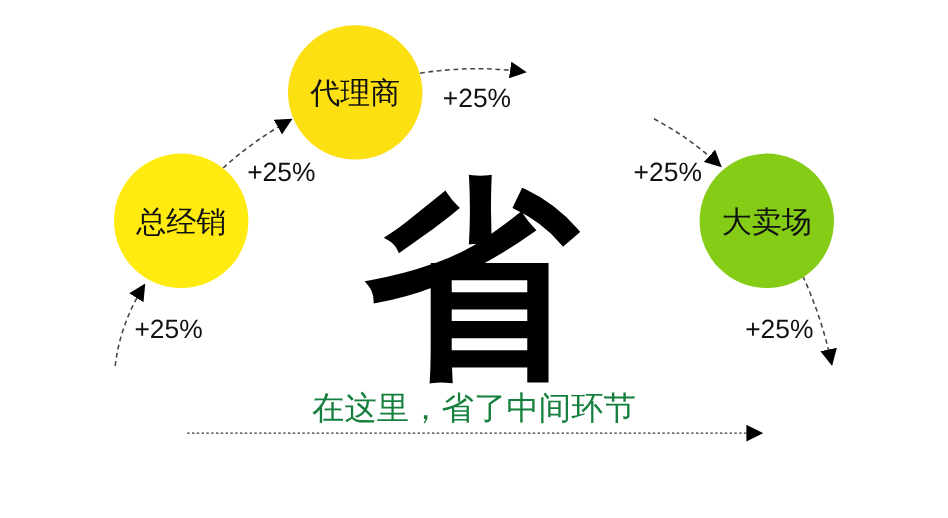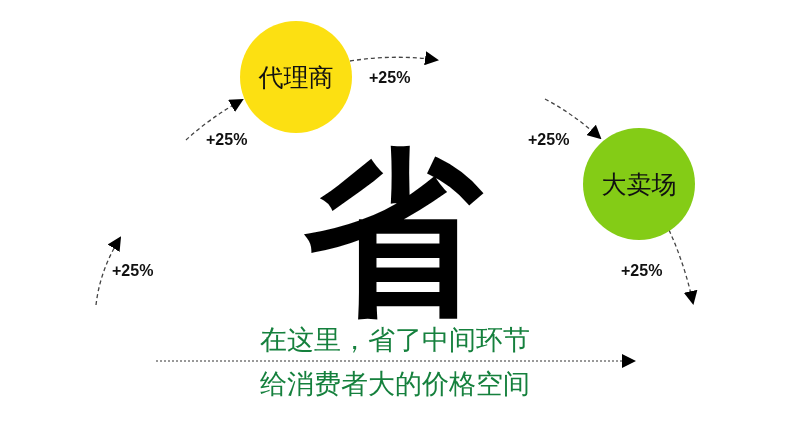--- a/index.html
+++ b/index.html
@@ -5,21 +5,21 @@
     html, body { margin: 0; padding: 0; background: #ffffff; }
     body { width: 790px; height: 432px; position: relative; overflow: hidden;
            font-family: "DejaVu Sans", "Liberation Sans", sans-serif; }
     #stage { position: absolute; left: 0; top: 0; width: 790px; height: 432px; }
     svg.links { position: absolute; left: 0; top: 0; width: 790px; height: 432px; }
     .node { position: absolute; width: 112px; height: 112px; border-radius: 50%;
             display: flex; align-items: center; justify-content: center;
             font-size: 25px; letter-spacing: 0px; color: #111; }
     .node.dark { color: #ffffff; font-size: 29px; }
     .pct { position: absolute; font-family: "Liberation Sans", "DejaVu Sans", sans-serif;
-           font-weight: bold; font-size: 16px; color: #111; white-space: nowrap; }
+           font-weight: normal; font-size: 22px; color: #111; white-space: nowrap; }
     .big-char { position: absolute; left: 308px; top: 148px; width: 170px; height: 172px;
                 display: flex; align-items: center; justify-content: center;
                 font-size: 178px; font-weight: bold; color: #000; line-height: 1; }
     .slogan { position: absolute; left: 230px; width: 330px; text-align: center;
               font-size: 27px; color: #15803d; white-space: nowrap; }
   </style>
 </head>
 <body>
 
 <div id="stage">
@@ -40,31 +40,33 @@
 
     <path d="M350,61 Q395,54 437,60" fill="none" stroke="#444" stroke-width="1.3" stroke-dasharray="4,3" marker-end="url(#arrowBig)"></path>
 
     <path d="M545,99 Q575,115 600,138" fill="none" stroke="#444" stroke-width="1.3" stroke-dasharray="4,3" marker-end="url(#arrowBig)"></path>
 
     <path d="M669,230 Q685,265 693,303" fill="none" stroke="#444" stroke-width="1.3" stroke-dasharray="4,3" marker-end="url(#arrowBig)"></path>
 
     <path d="M156,361 L634,361" fill="none" stroke="#333" stroke-width="1" stroke-dasharray="2,2" marker-end="url(#arrowBig)"></path>
   </svg>
 
+  <div class="node" style="left:95px; top:128px; background:#FFEB0F;">
+    <span>总经销</span>
+  </div>
   <div class="node" style="left:240px; top:21px; background:#FCE012;">
     <span>代理商</span>
   </div>
   <div class="node" style="left:583px; top:128px; background:#84cc16;">
     <span>大卖场</span>
   </div>
 
   <div class="pct" style="left:112px; top:262px;">+25%</div>
   <div class="pct" style="left:206px; top:131px;">+25%</div>
   <div class="pct" style="left:369px; top:69px;">+25%</div>
   <div class="pct" style="left:528px; top:131px;">+25%</div>
   <div class="pct" style="left:621px; top:262px;">+25%</div>
 
   <div class="big-char">省</div>
 
   <div class="slogan" style="top:322px;">在这里，省了中间环节</div>
-  <div class="slogan" style="top:366px;">给消费者大的价格空间</div>
 
 </div>
 
 </body></html>

